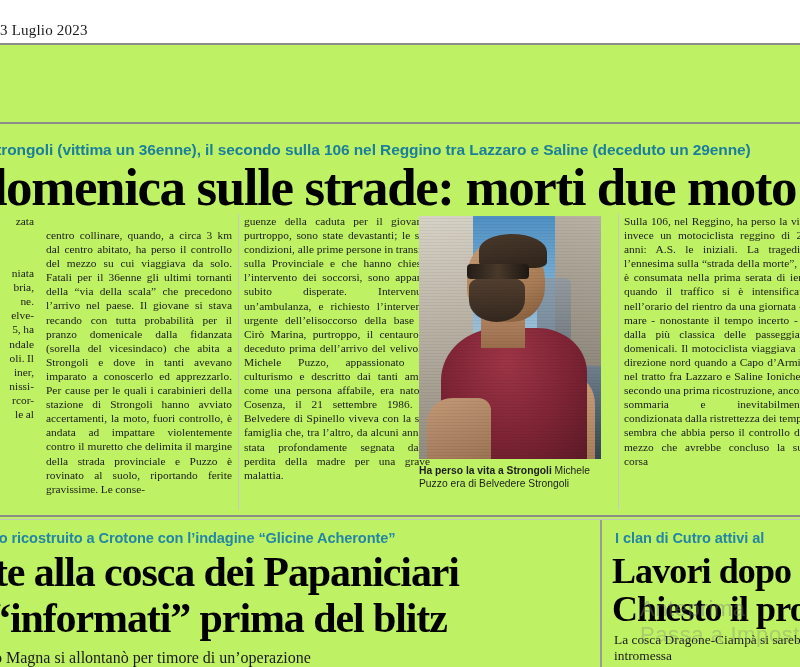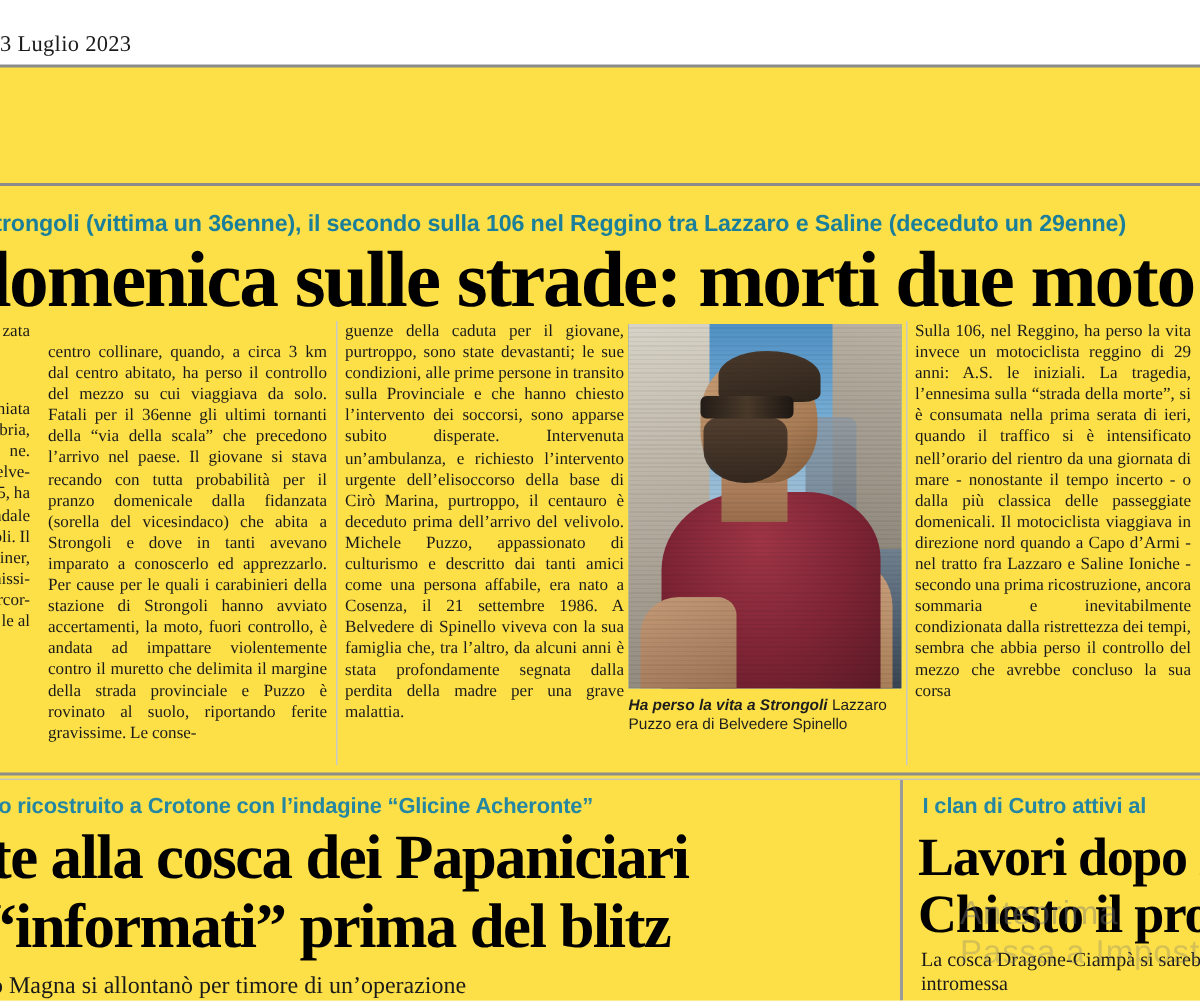--- a/index.html
+++ b/index.html
@@ -3,21 +3,21 @@
 <meta charset="utf-8">
 <style>
   html,body{margin:0;padding:0;}
   body{
     width:800px;height:667px;overflow:hidden;
     background:#ffffff;
     font-family:"Liberation Serif", serif;
     color:#111;
     position:relative;
   }
-  .page{position:absolute;inset:0;background:#fde047;}
+  .page{position:absolute;inset:0;background:#bef264;}
 
   
   .datestrip{
     position:absolute;left:0;top:0;width:800px;height:44px;
     background:#fff;
   }
   .datestrip .date{
     position:absolute;left:0;top:22px;
     font-family:"Liberation Serif", serif;
     font-size:15px;color:#1a1a1a;letter-spacing:.2px;
@@ -47,21 +47,21 @@
     position:absolute;left:-22px;top:160px;width:860px;
     font-family:"Liberation Serif", serif;
     font-weight:bold;
     font-size:53px;line-height:54px;
     letter-spacing:-1.4px;
     color:#000;
     white-space:nowrap;
   }
 
   
-  .bodyzone{position:absolute;left:2px;top:214px;width:692px;height:300px;}
+  .bodyzone{position:absolute;left:16px;top:214px;width:692px;height:300px;}
 
   .col{
     position:absolute;top:0;
     font-family:"Liberation Serif", serif;
     font-size:11.4px;line-height:14.1px;
     text-align:justify;
     color:#1a1a1a;
     -webkit-hyphens:none;hyphens:none;
     word-spacing:-0.3px;
   }
@@ -121,21 +121,21 @@
     background:linear-gradient(90deg,#241d18 0%,#4a3a2a 50%,#1d1713 100%);
     border-radius:4px;}
   .ph-grain{position:absolute;inset:0;
     background:repeating-linear-gradient(0deg, rgba(0,0,0,.05) 0 1px, rgba(255,255,255,0) 1px 3px);}
 
   .caption{
     position:absolute;left:419px;top:464px;width:186px;
     font-family:"Liberation Sans", sans-serif;
     font-size:10.3px;line-height:13px;color:#1d1d1d;
   }
-  .caption b{font-weight:bold;font-style:italic;}
+  .caption b{font-weight:bold;}
 
   
   .vline{position:absolute;width:1px;background:#c9c9c9;}
 
   
   .rule-bot{
     position:absolute;left:0;top:515px;width:800px;height:2px;background:#8c8c8c;
   }
   .rule-bot2{
     position:absolute;left:0;top:519px;width:800px;height:1px;background:#c4c4c4;
@@ -264,21 +264,21 @@
       <div class="ph-neck"></div>
       <div class="ph-head"></div>
       <div class="ph-beard"></div>
       <div class="ph-hair"></div>
       <div class="ph-glass"></div>
       <div class="ph-grain"></div>
     </div>
   </div>
 
   <div class="caption">
-    <b>Ha perso la vita a Strongoli</b><span> Lazzaro Puzzo era di Belvedere Spinello</span>
+    <b>Ha perso la vita a Strongoli</b><span> Michele Puzzo era di Belvedere Strongoli</span>
   </div>
 
   <div class="rule-bot"></div>
   <div class="rule-bot2"></div>
 
   <div class="kicker2">ato ricostruito a Crotone con l’indagine “Glicine Acheronte”</div>
   <div class="headline-bl-1">ate alla cosca dei Papaniciari</div>
   <div class="headline-bl-2">“informati” prima del blitz</div>
   <div class="bl-body">o Magna si allontanò per timore di un’operazione</div>
 

